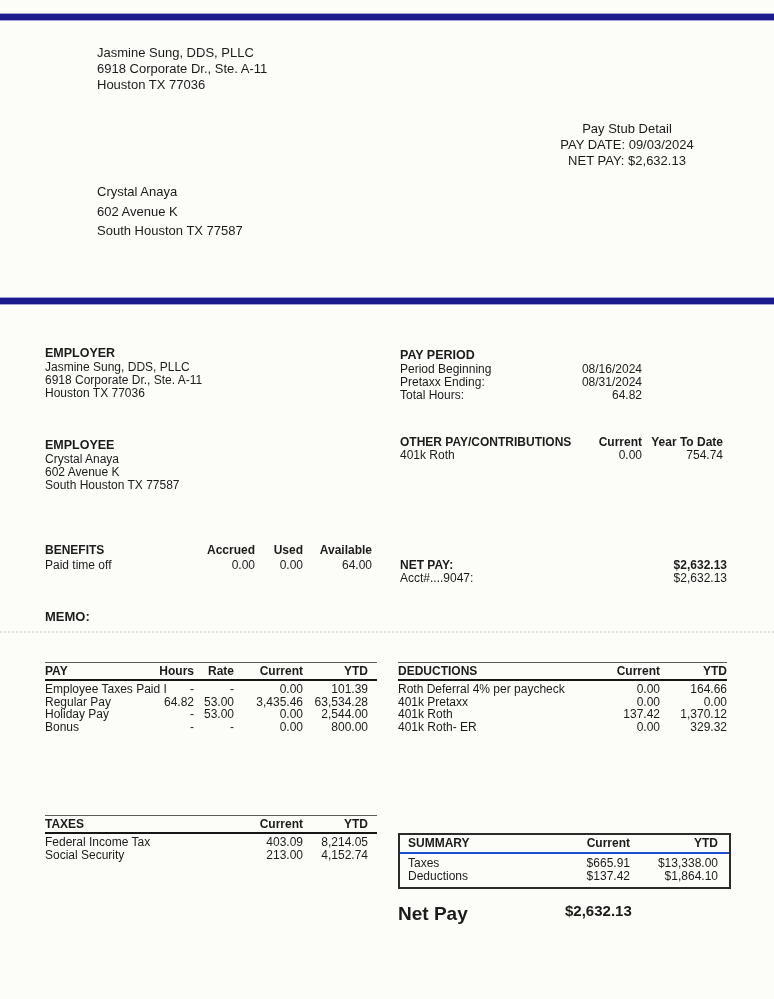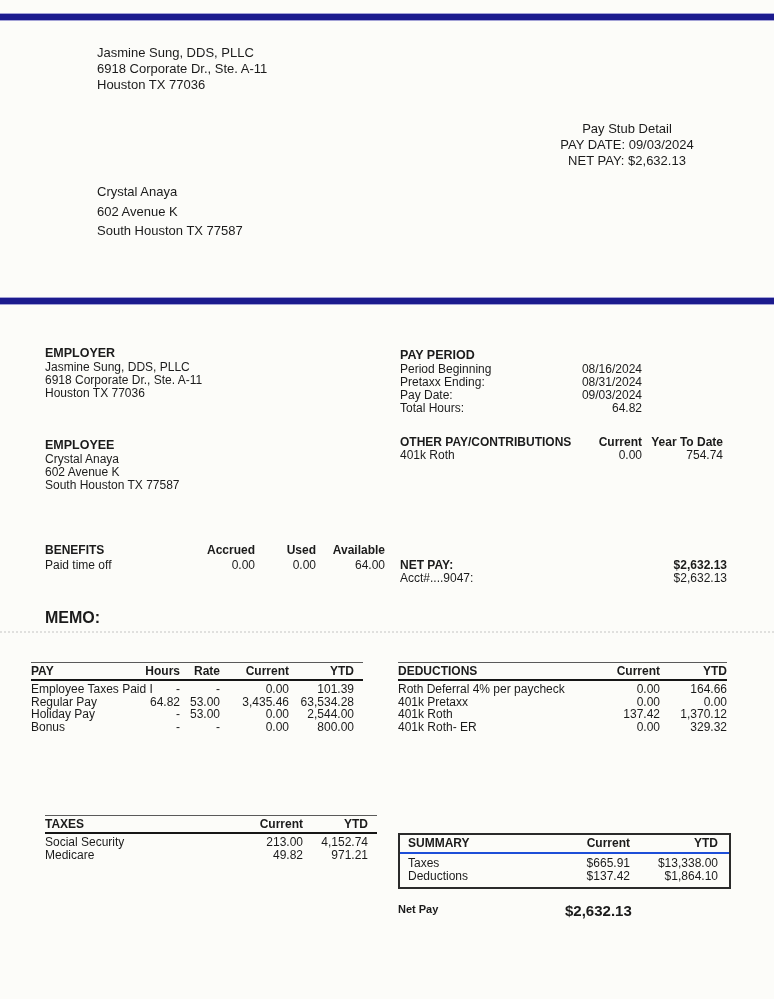--- a/index.html
+++ b/index.html
@@ -27,21 +27,21 @@
   
   .pp-row .lab { width:160px; }
   .pp-row .val { width:82px; }
   
   .op .lab { width:185px; }
   .op .cur { width:57px; }
   .op .ytd { width:81px; }
   
   .bf .lab { width:120px; }
   .bf .acc { width:90px; }
-  .bf .use { width:61px; }
+  .bf .use { width:48px; }
   .bf .avl { width:69px; }
   
   .np .lab { width:160px; }
   .np .val { flex:1; text-align:right; }
   
   .tbl { position:absolute; }
   .tbl .thead {
     display:flex; align-items:baseline;
     border-top:1px solid #5a5a5a; border-bottom:2px solid #161616;
     padding:2px 0 1px 0; line-height:13px; font-weight:bold;
@@ -72,21 +72,21 @@
   .sumbox .shead {
     display:flex; align-items:baseline; font-weight:bold;
     border-bottom:2px solid #1d4ed8; padding:2px 0 2px 0; line-height:13px;
   }
   .sumbox .sbody { padding:3px 0 4px 0; }
   .sumbox .srow { display:flex; align-items:baseline; line-height:12.8px; }
   .sumbox .l { width:108px; padding-left:8px; text-align:left; }
   .sumbox .c1 { width:122px; text-align:right; }
   .sumbox .c2 { width:88px; text-align:right; }
   .cell, .srow span, .trow span { white-space:nowrap; }
-  .npf-label { font-size:11px; font-weight:bold; }
+  .npf-label { font-size:19px; font-weight:bold; }
   .npf-amount { font-size:15px; font-weight:bold; }
 </style>
 </head>
 <body>
 
 <div class="page">
 
   <div class="bar" style="top:13px;"></div>
 
   <div class="abs addr13" style="left:97px; top:45px;">
@@ -125,24 +125,20 @@
 
   <div class="abs" style="left:400px; top:349px; width:242px;">
     <div class="sec-h">PAY PERIOD</div>
     <div class="row pp-row">
       <span class="cell lab">Period Beginning</span>
       <span class="cell val">08/16/2024</span>
     </div>
     <div class="row pp-row">
       <span class="cell lab">Pretaxx Ending:</span>
       <span class="cell val">08/31/2024</span>
-    </div>
-    <div class="row pp-row">
-      <span class="cell lab">Pay Date:</span>
-      <span class="cell val">09/03/2024</span>
     </div>
     <div class="row pp-row">
       <span class="cell lab">Total Hours:</span>
       <span class="cell val">64.82</span>
     </div>
   </div>
 
   <div class="abs" style="left:400px; top:421px; width:323px;">
     <div class="row op b">
       <span class="cell lab">OTHER PAY/CONTRIBUTIONS</span>
@@ -175,25 +171,25 @@
     <div class="row np">
       <span class="cell lab b">NET PAY:</span>
       <span class="cell val b">$2,632.13</span>
     </div>
     <div class="row np">
       <span class="cell lab">Acct#....9047:</span>
       <span class="cell val">$2,632.13</span>
     </div>
   </div>
 
-  <div class="abs b" style="left:45px; top:594px; font-size:16px;">MEMO:</div>
+  <div class="abs b" style="left:45px; top:594px; font-size:13px;">MEMO:</div>
 
   <div class="perf" style="top:631px;"></div>
 
-  <div class="tbl pay" style="left:31px; top:662px; width:332px;">
+  <div class="tbl pay" style="left:45px; top:662px; width:332px;">
     <div class="thead">
       <span class="cell l">PAY</span>
       <span class="cell h">Hours</span>
       <span class="cell r">Rate</span>
       <span class="cell c1">Current</span>
       <span class="cell c2">YTD</span>
     </div>
     <div class="tbody">
       <div class="trow">
         <span class="cell l">Employee Taxes Paid I</span>
@@ -257,28 +253,28 @@
   </div>
 
   <div class="tbl tax" style="left:45px; top:815px; width:332px;">
     <div class="thead">
       <span class="cell l">TAXES</span>
       <span class="cell c1">Current</span>
       <span class="cell c2">YTD</span>
     </div>
     <div class="tbody">
       <div class="trow">
+        <span class="cell l">Federal Income Tax</span>
+        <span class="cell c1">403.09</span>
+        <span class="cell c2">8,214.05</span>
+      </div>
+      <div class="trow">
         <span class="cell l">Social Security</span>
         <span class="cell c1">213.00</span>
         <span class="cell c2">4,152.74</span>
-      </div>
-      <div class="trow">
-        <span class="cell l">Medicare</span>
-        <span class="cell c1">49.82</span>
-        <span class="cell c2">971.21</span>
       </div>
     </div>
   </div>
 
   <div class="sumbox">
     <div class="shead">
       <span class="l">SUMMARY</span>
       <span class="c1">Current</span>
       <span class="c2">YTD</span>
     </div>

